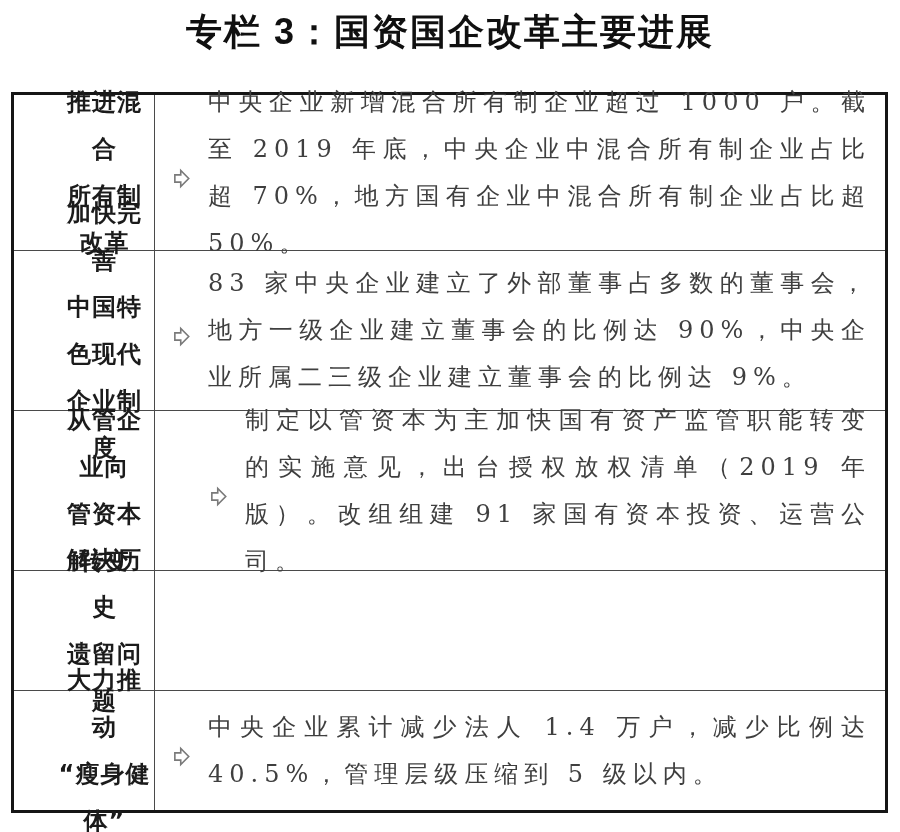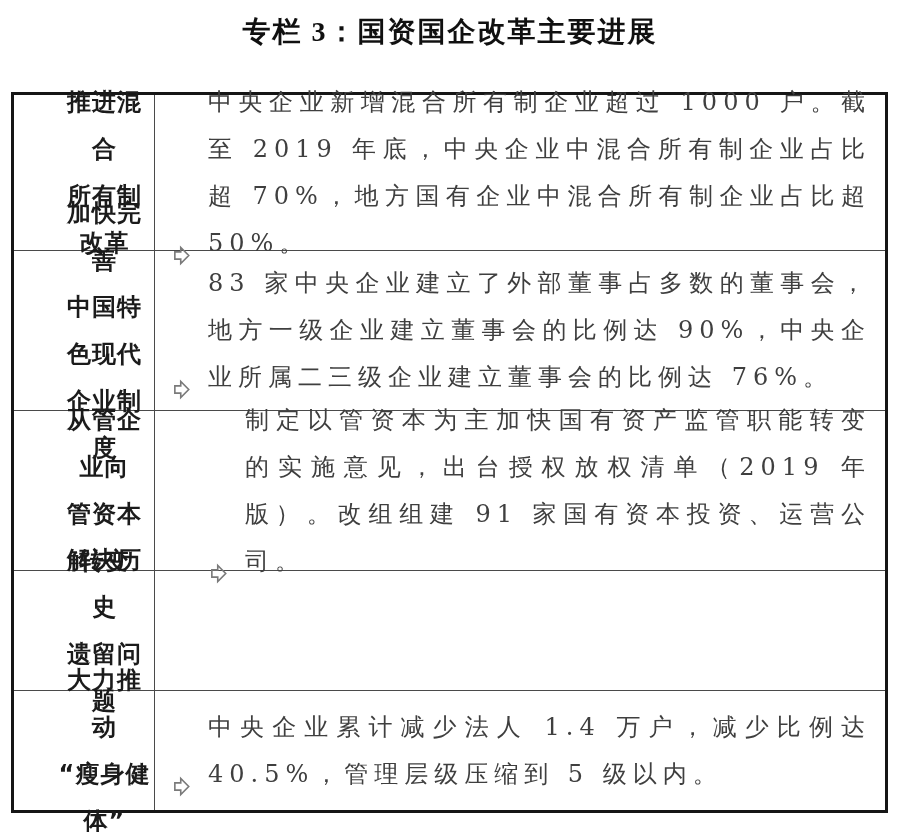--- a/index.html
+++ b/index.html
@@ -8,26 +8,26 @@
     position: relative;
     width: 900px;
     height: 832px;
     background: #ffffff;
     overflow: hidden;
     font-family: "DejaVu Sans", "Liberation Sans", sans-serif;
   }
   .title {
     margin-top: 15px;
     text-align: center;
-    font-size: 28px;
+    font-size: 36px;
     font-weight: 700;
     letter-spacing: 2px;
     color: #101010;
     line-height: 34px;
-    font-family: Liberation Serif, serif;
+    font-family: Liberation Sans, sans-serif;
   }
   .box-table {
     margin: 43px 0 0 11px;
     width: 877px;
     border: 3px solid #161616;
     background: #ffffff;
   }
   .row { display: flex; }
   .row + .row { border-top: 1px solid #4a4a4a; }
   .row:nth-child(1) { height: 155px; }
@@ -53,21 +53,21 @@
     padding-left: 41px;
   }
   .content-cell {
     flex: 1 1 auto;
     display: flex;
     align-items: center;
     padding: 0 14px 0 17px;
   }
   .content-inner {
     display: flex;
-    align-items: flex-end;
+    align-items: center;
     width: 100%;
   }
   .bullet {
     flex: 0 0 auto;
     margin-top: 12px;
     margin-right: 17px;
     line-height: 0;
   }
   .content-text {
     flex: 1 1 auto;
@@ -108,21 +108,21 @@
       <div class="label-cell">加快完善
 中国特色现代
 企业制度</div>
       <div class="content-cell">
         <div class="content-inner">
           <span class="bullet">
             <svg width="19" height="23" viewBox="0 0 20 24">
                 <path d="M3 8.2 L9.2 8.2 L9.2 3.6 L17.6 12 L9.2 20.4 L9.2 15.8 L3 15.8 Z" fill="none" stroke="#7a7a7a" stroke-width="1.7" stroke-linejoin="miter"></path>
               </svg>
           </span>
-          <div class="content-text">83 家中央企业建立了外部董事占多数的董事会，地方一级企业建立董事会的比例达 90%，中央企业所属二三级企业建立董事会的比例达 76%。</div>
+          <div class="content-text">83 家中央企业建立了外部董事占多数的董事会，地方一级企业建立董事会的比例达 90%，中央企业所属二三级企业建立董事会的比例达 9%。</div>
         </div>
       </div>
     </div>
 
     <div class="row">
       <div class="label-cell">从管企业向
 管资本转变</div>
       <div class="content-cell">
         <div class="content-inner">
           <span class="bullet">

